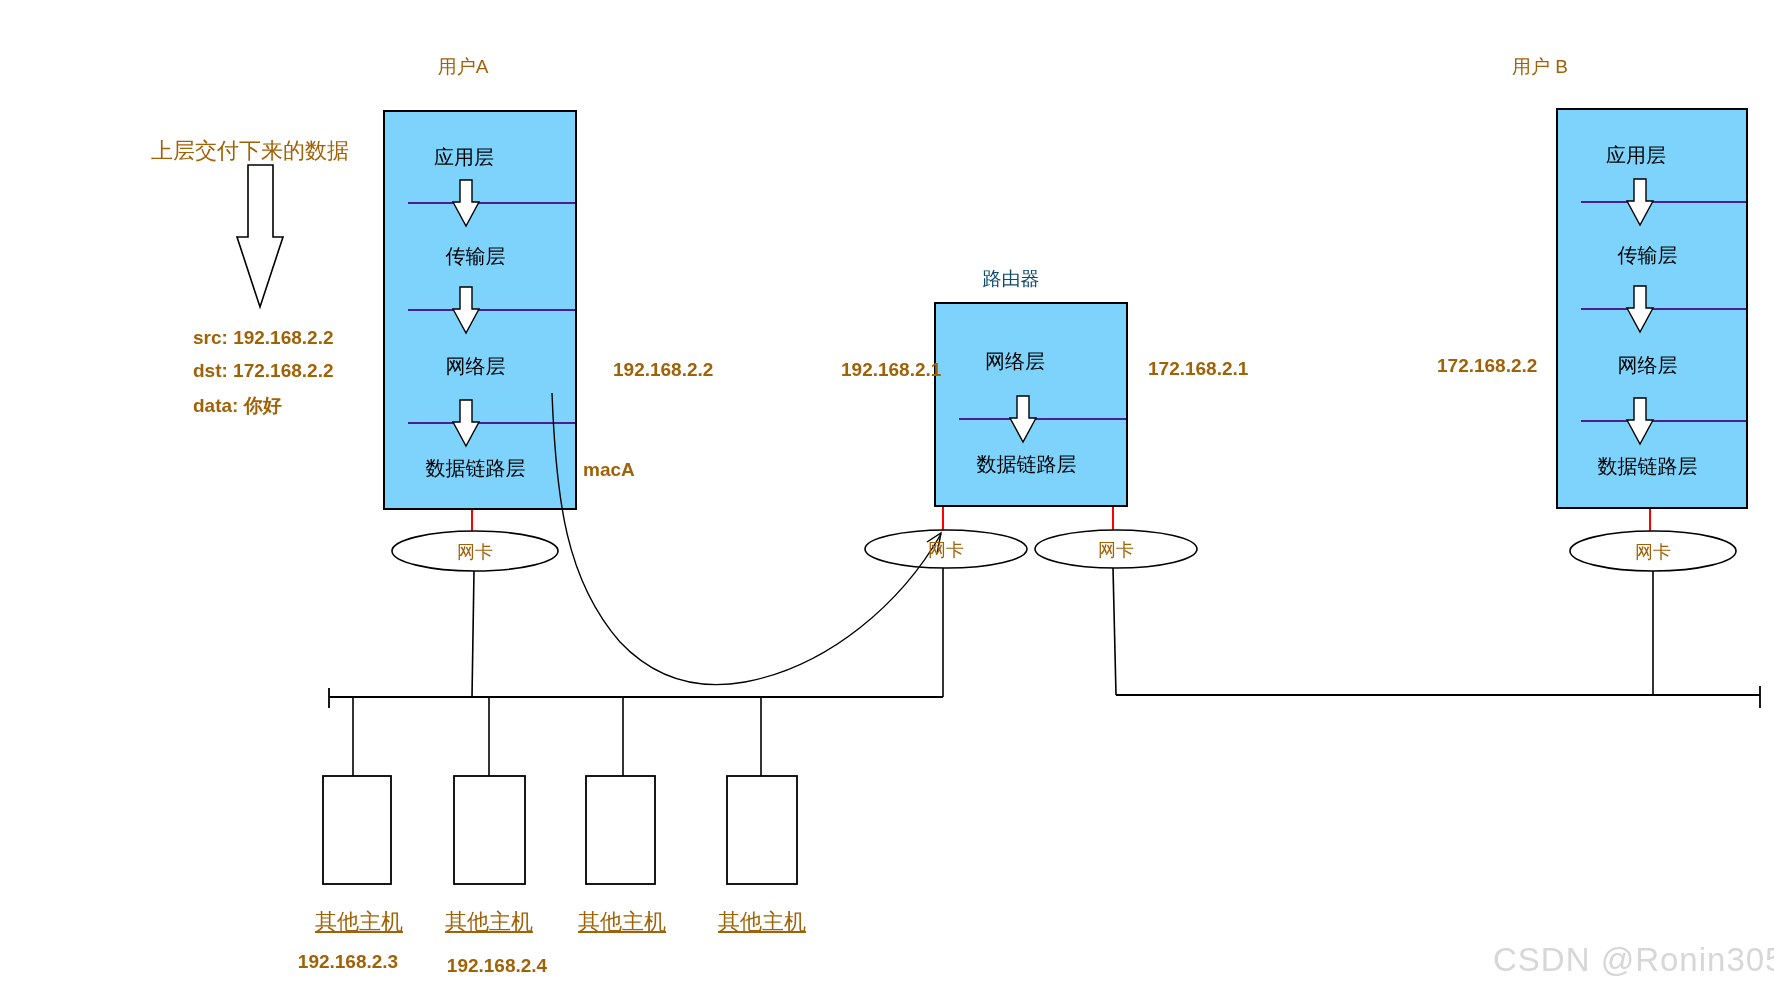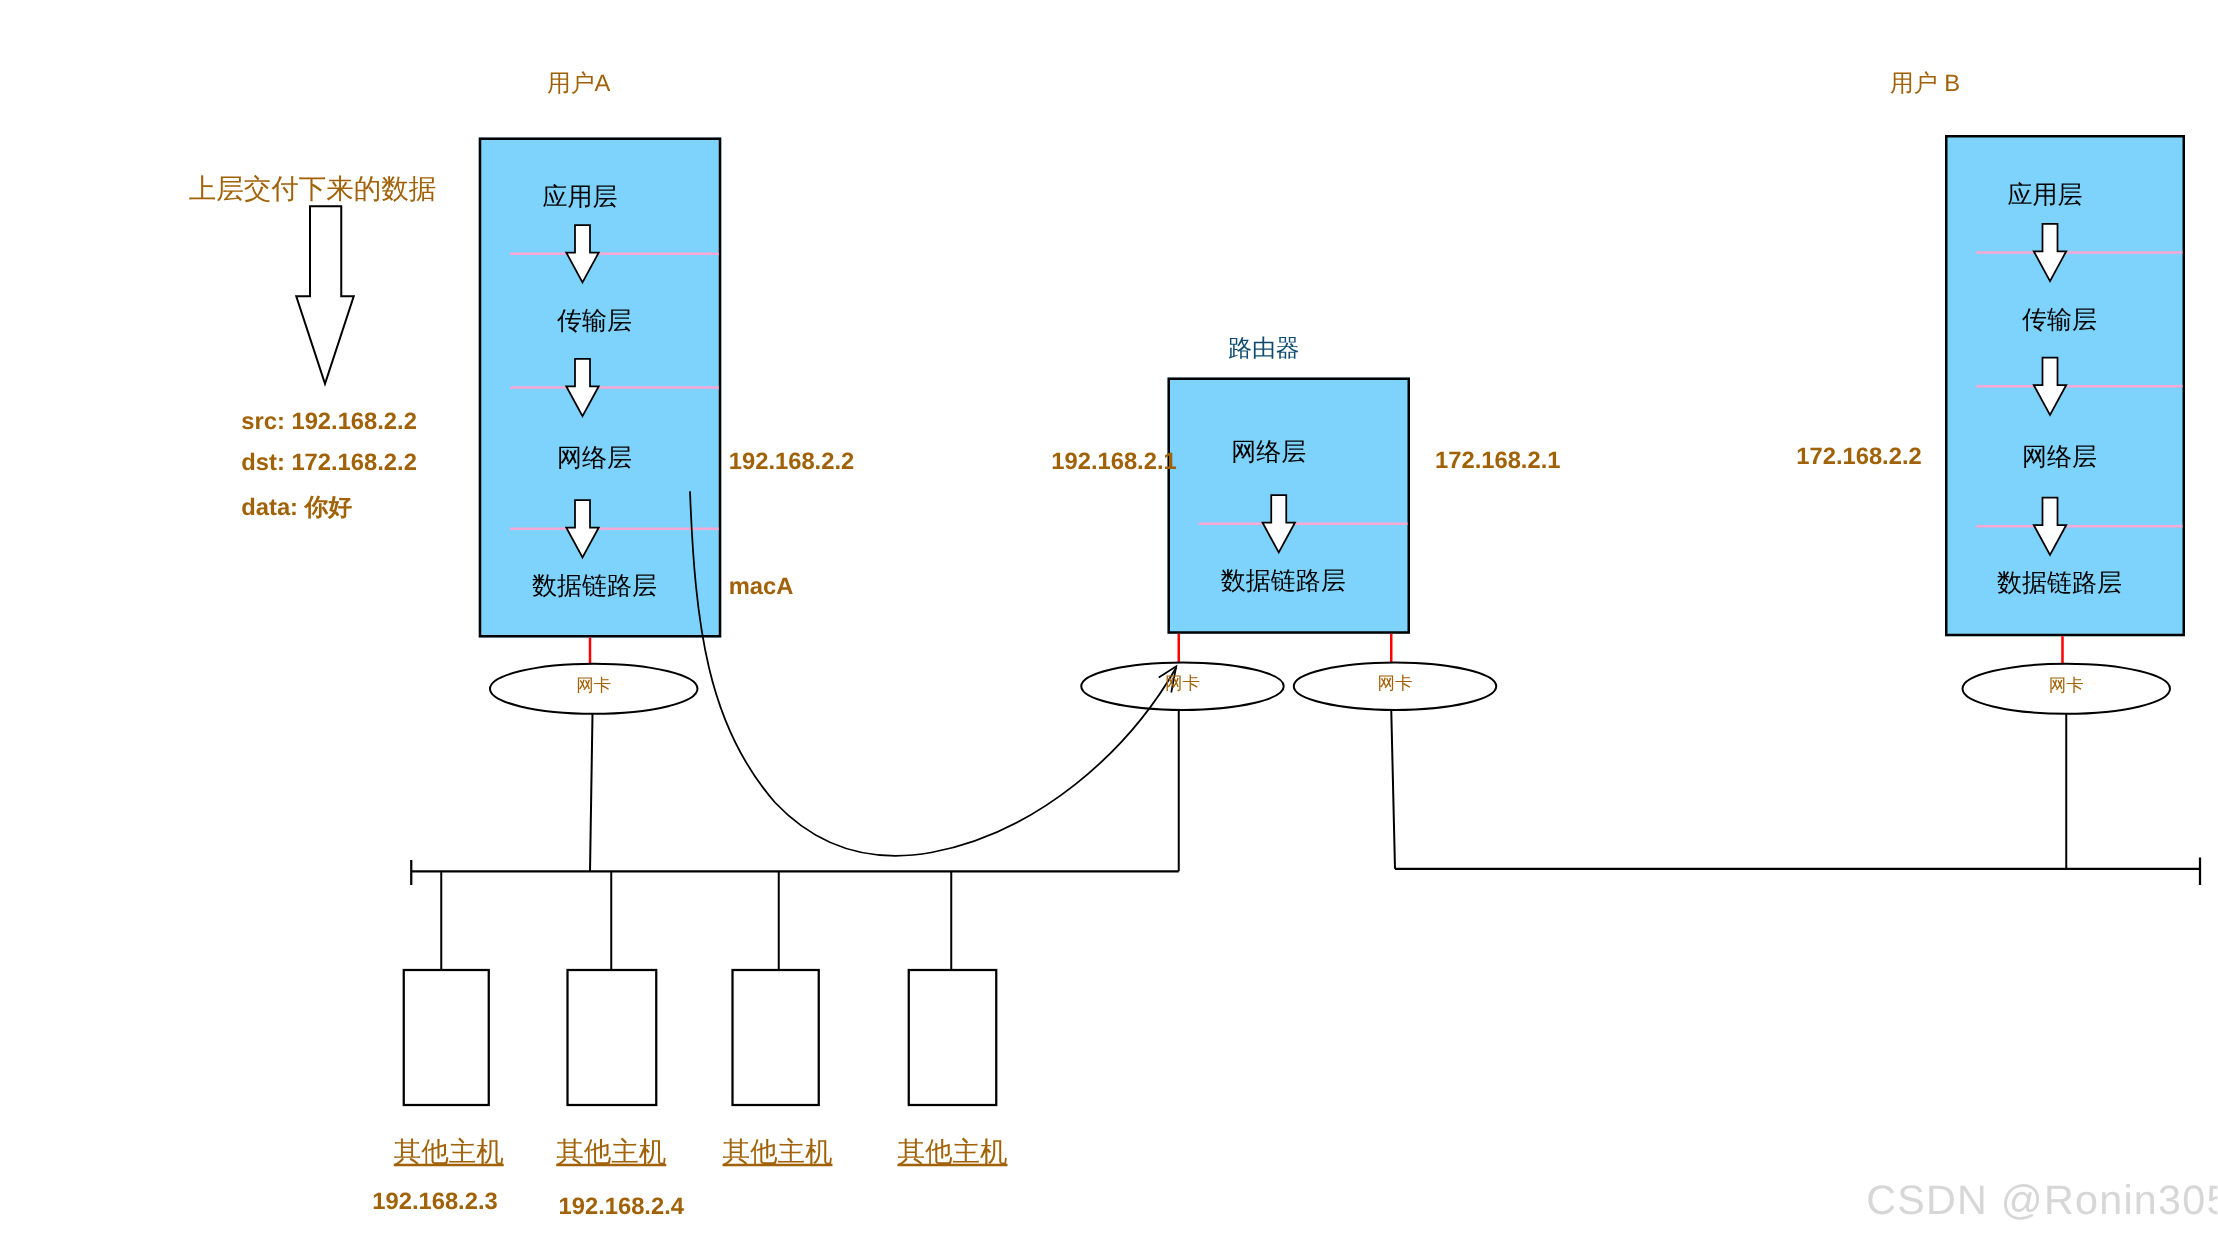--- a/index.html
+++ b/index.html
@@ -3,27 +3,27 @@
 <meta charset="utf-8">
 <style>
   html,body{margin:0;padding:0;background:#fff;}
   .canvas{position:relative;width:1774px;height:988px;background:#ffffff;overflow:hidden;
           font-family:"Liberation Sans",sans-serif;color:#000;}
   .txt{position:absolute;white-space:nowrap;color:#a16207;}
   .c{transform:translateX(-50%);}
   .stack{position:absolute;border:2px solid #000;box-sizing:border-box;background:#7dd3fc;}
   .row{position:absolute;left:0;right:0;display:flex;align-items:center;justify-content:center;
        box-sizing:border-box;font-size:20px;padding-right:32px;}
-  .row.bt{border-top:2px solid #f9a8d4;margin-left:23px;}
+  .row.bt{border-top:2px solid #4c1d95;margin-left:23px;}
   .notebox{position:absolute;border:2px solid #000;box-sizing:border-box;background:#fff;
            text-align:center;font-size:17.5px;line-height:31px;padding-top:3px;}
   .ip{font-weight:600;font-size:19px;}
   .pkt{font-weight:700;font-size:19px;}
   .title{font-size:19px;}
-  .nic{font-size:14px;}
+  .nic{font-size:18px;}
   .hostlbl{font-size:22px;text-decoration:underline;}
   .wm{font-size:33px;color:#d7d7d7;letter-spacing:1px;}
   svg{position:absolute;left:0;top:0;pointer-events:none;}
   .gfx{z-index:5;}
   .toptxt{z-index:6;}
 </style>
 </head>
 <body>
 
 <div class="canvas">
@@ -120,21 +120,21 @@
   <div class="txt c title toptxt" style="left:463px;top:54px;">用户A</div>
   <div class="txt c title toptxt" style="left:1011px;top:266px;color:#0c4a6e;">路由器</div>
   <div class="txt c title toptxt" style="left:1540px;top:54px;">用户 B</div>
 
   <div class="txt c toptxt" style="left:250px;top:136px;font-size:22px;">上层交付下来的数据</div>
 
   <div class="txt pkt toptxt" style="left:193px;top:327px;">src: 192.168.2.2</div>
   <div class="txt pkt toptxt" style="left:193px;top:360px;">dst: 172.168.2.2</div>
   <div class="txt pkt toptxt" style="left:193px;top:393px;">data: 你好</div>
 
-  <div class="txt ip toptxt" style="left:583px;top:359px;text-align:right;">192.168.2.2</div>
+  <div class="txt ip toptxt" style="left:613px;top:359px;text-align:right;">192.168.2.2</div>
   <div class="txt ip toptxt" style="left:583px;top:459px;">macA</div>
   <div class="txt ip toptxt" style="left:841px;top:359px;">192.168.2.1</div>
   <div class="txt ip toptxt" style="left:1148px;top:358px;">172.168.2.1</div>
   <div class="txt ip toptxt" style="left:1437px;top:355px;">172.168.2.2</div>
 
   <div class="txt c nic toptxt" style="left:475px;top:540px;">网卡</div>
   <div class="txt c nic toptxt" style="left:946px;top:538px;">网卡</div>
   <div class="txt c nic toptxt" style="left:1116px;top:538px;">网卡</div>
   <div class="txt c nic toptxt" style="left:1653px;top:540px;">网卡</div>
 

